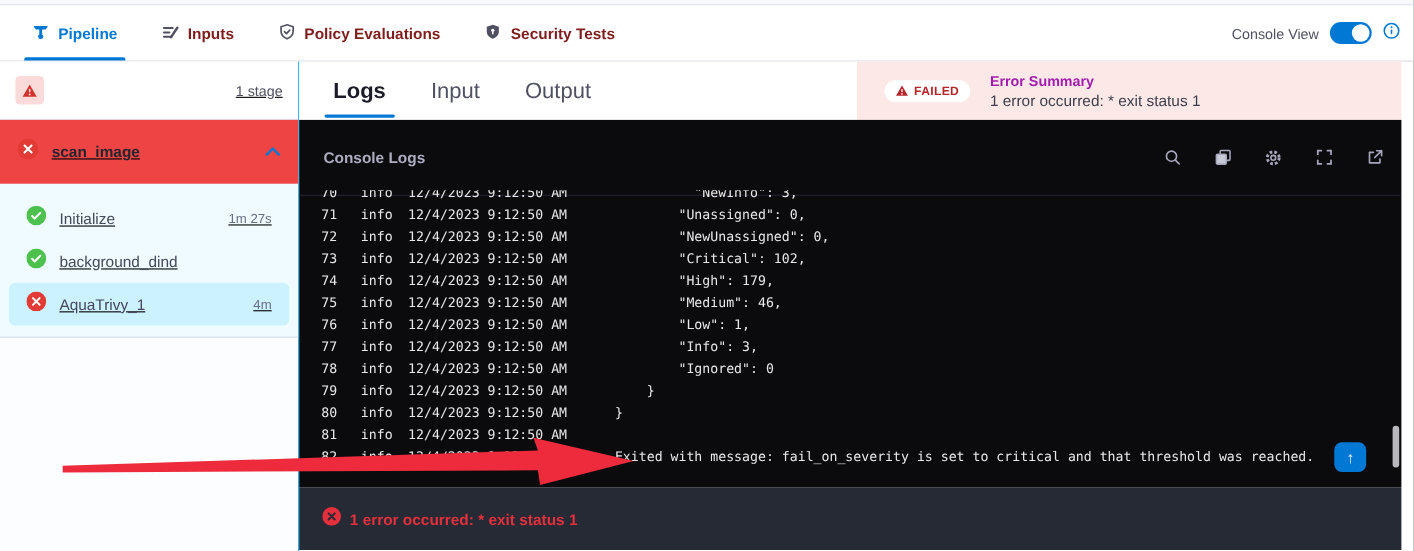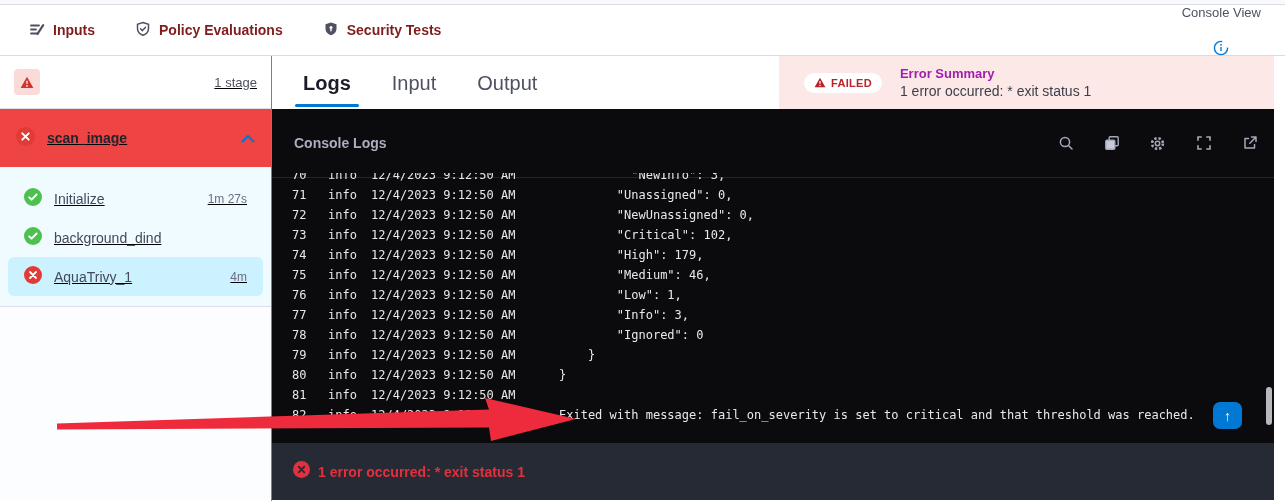--- a/index.html
+++ b/index.html
@@ -9,21 +9,21 @@
   
   .top-strip { height:5px; background:#f8f9fc; border-bottom:1px solid #dcdde7; }
 
   
   .header { height:51px; background:#fff; border-bottom:1px solid #d9dae5; display:flex; align-items:stretch; padding-left:22px; }
   .nav-tabs { display:flex; align-items:stretch; }
   .nav-tab { display:flex; align-items:center; gap:8px; padding:0 7px; margin-right:26px; font-size:14px; font-weight:600; color:#7f1d1d; position:relative; cursor:pointer; }
   .nav-tab.active { color:#0278d5; }
   .nav-tab.active::after { content:""; position:absolute; left:0; right:0; bottom:0; height:3px; background:#0278d5; border-radius:2px 2px 0 0; }
   .nav-tab svg { flex:0 0 auto; }
-  .header-right { margin-left:auto; display:flex; align-items:center; padding-right:24px; gap:10px;flex-direction:column; }
+  .header-right { margin-left:auto; display:flex; align-items:center; padding-right:12px; gap:10px; }
   .console-view-label { font-size:13px; color:#4f5162; }
   .toggle { width:38px; height:20px; border-radius:10px; background:#0278d5; position:relative; cursor:pointer; }
   .toggle .knob { position:absolute; right:2px; top:2px; width:16px; height:16px; border-radius:50%; background:#fff; }
 
   
   .content { display:flex; height:445px; }
   .sidebar { width:272px; background:#fbfdff; border-right:1px solid #0ea5e9; display:flex; flex-direction:column;text-decoration:underline; }
   .sidebar-head { height:53px; border-bottom:1px solid #dfe0ea; background:#fff; display:flex; align-items:center; padding:0 14px; }
   .warn-chip { width:26px; height:26px; border-radius:4px; background:#fbdbd9; display:flex; align-items:center; justify-content:center; }
   .stage-count { margin-left:auto; font-size:13px; color:#4f5162; }
@@ -78,20 +78,30 @@
 </style>
 </head>
 <body>
 
 <div id="app">
 
   <div class="top-strip"></div>
 
   <div class="header">
     <div class="nav-tabs">
+      <div class="nav-tab active">
+        <span>
+          <svg width="16" height="16" viewBox="0 0 16 16" fill="#0278d5">
+              <path d="M2.6 2.6h10.8c.6 0 1 .5.9 1l-1.9 2.2H3.6L1.7 3.6c-.1-.5.3-1 .9-1z"></path>
+              <rect x="6.7" y="5.2" width="2.6" height="5"></rect>
+              <circle cx="8" cy="12.2" r="2.3"></circle>
+            </svg>
+        </span>
+        <span>Pipeline</span>
+      </div>
       <div class="nav-tab">
         <span>
           <svg width="16" height="16" viewBox="0 0 16 16" fill="none" stroke="#4f5162" stroke-width="1.8" stroke-linecap="round">
               <path d="M2 4.5h8M2 8.5h5M2 12.5h7"></path>
               <path d="M8.5 12.8L14.2 4.2" stroke-width="2.2"></path>
             </svg>
         </span>
         <span>Inputs</span>
       </div>
       <div class="nav-tab">

